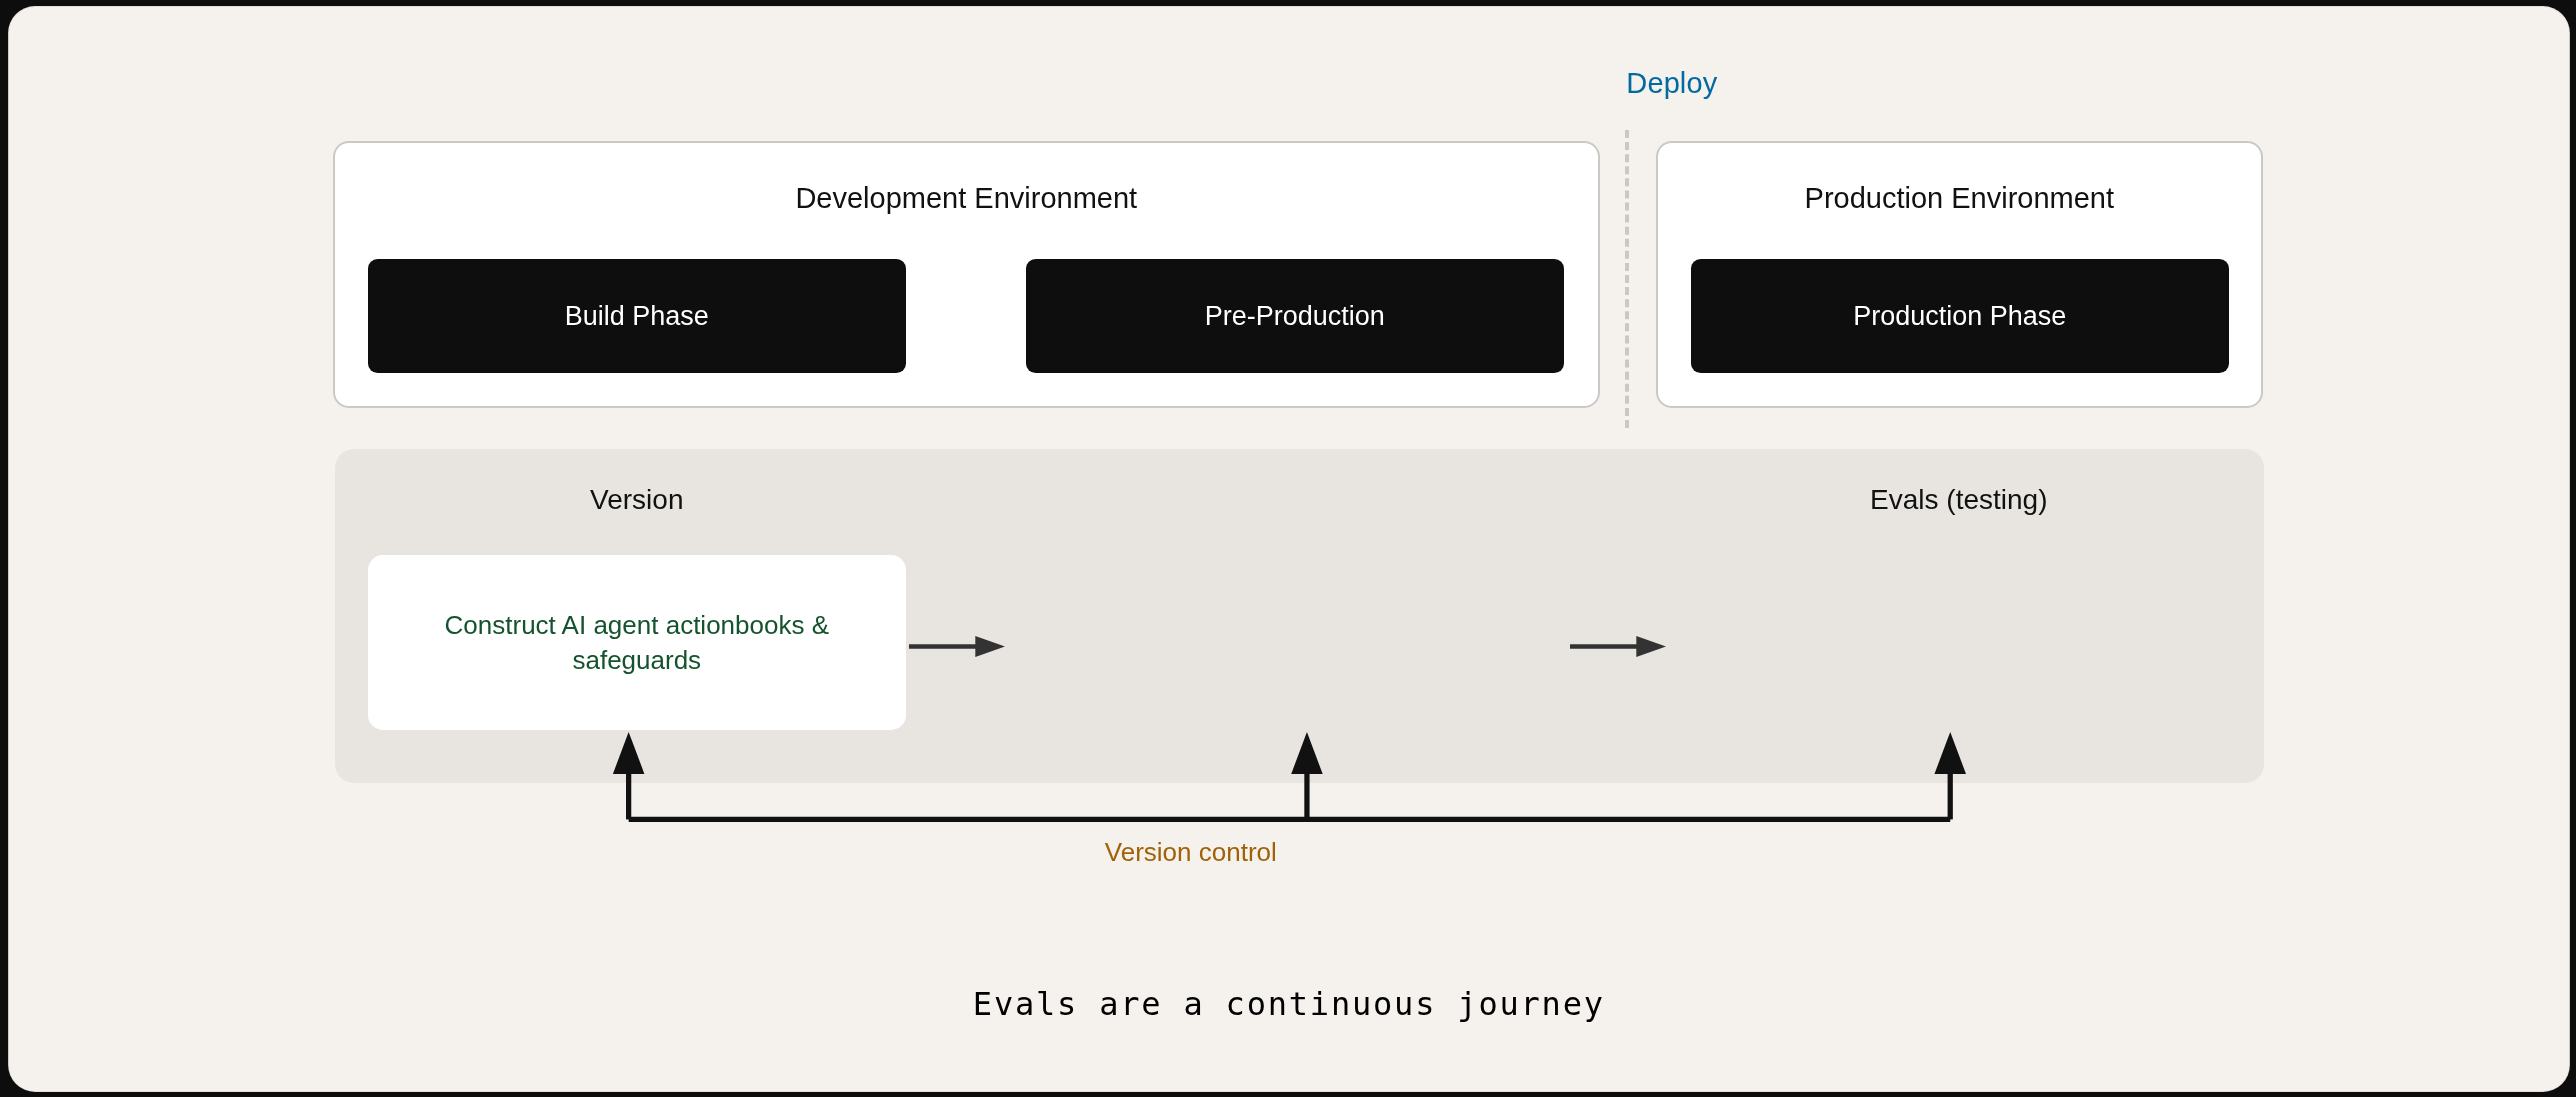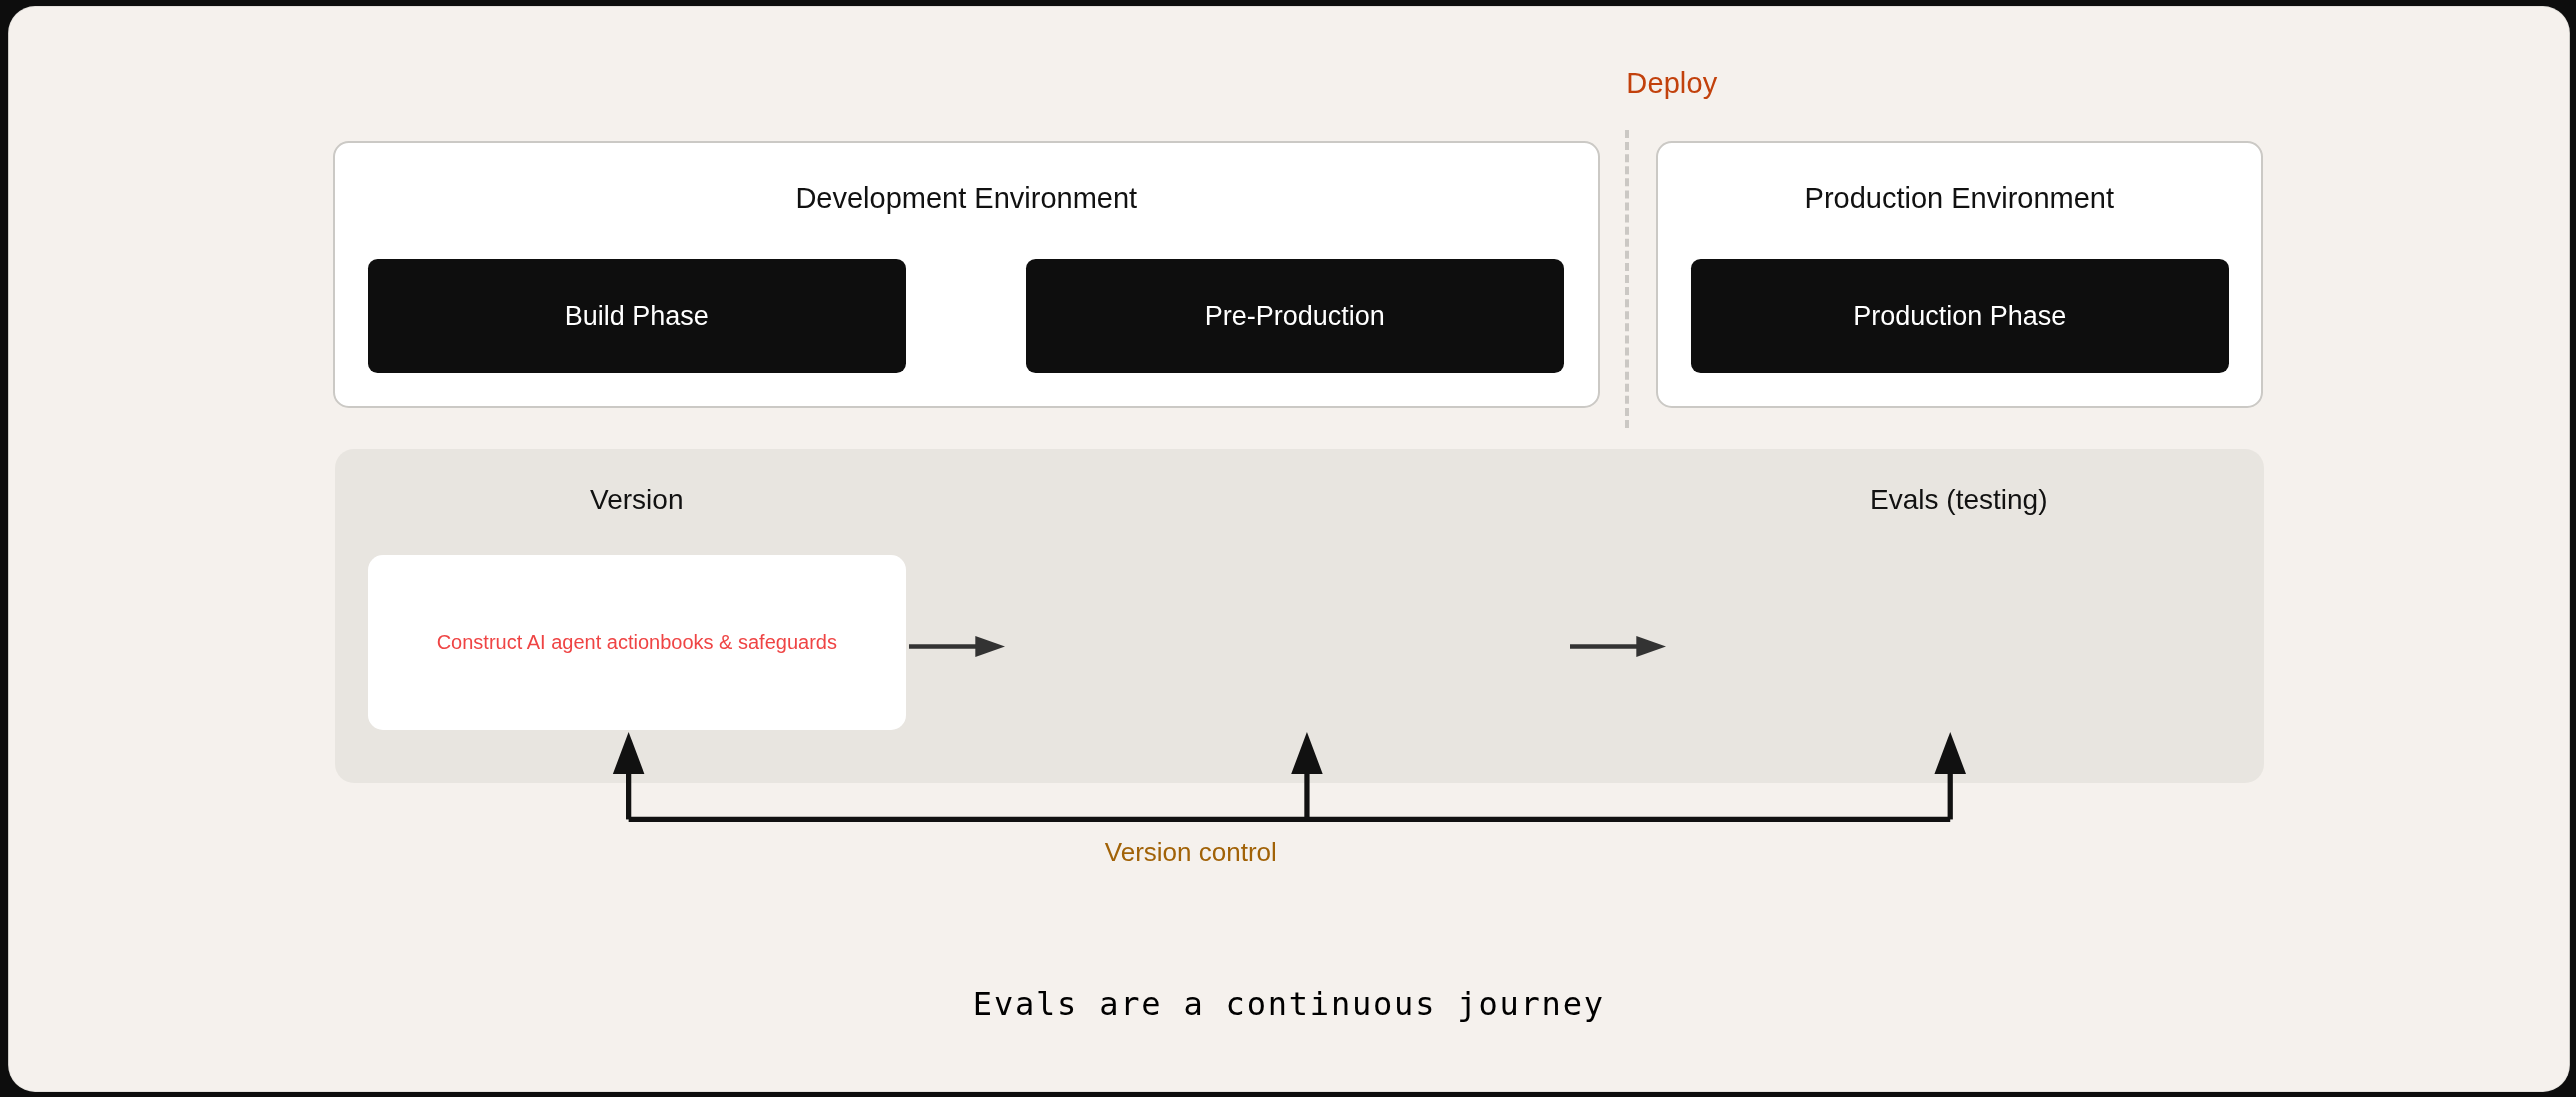--- a/index.html
+++ b/index.html
@@ -28,21 +28,21 @@
   }
 
   
   .deploy-label {
     position: absolute;
     left: 1488px;
     top: 60px;
     width: 350px;
     text-align: center;
     font-size: 29px;
-    color: #c2410c;
+    color: #0369a1;
     letter-spacing: 0.1px;
   }
   .deploy-divider {
     position: absolute;
     left: 1616px;
     top: 123px;
     width: 0;
     height: 298px;
     border-left: 4.4px dashed #cbc8c4;
   }
@@ -141,23 +141,23 @@
     left: 0;
     top: 106px;
     width: 538px;
     height: 175px;
     background: #ffffff;
     border-radius: 15px;
     display: flex;
     align-items: center;
     justify-content: center;
     text-align: center;
-    font-size: 20px;
+    font-size: 26px;
     line-height: 1.33;
-    color: #ef4444;
+    color: #14532d;
     padding: 8px 19px;
     box-sizing: border-box;
   }
 
   
   .flow-arrow {
     position: absolute;
     top: 628px;
     width: 96px;
     height: 23px;

